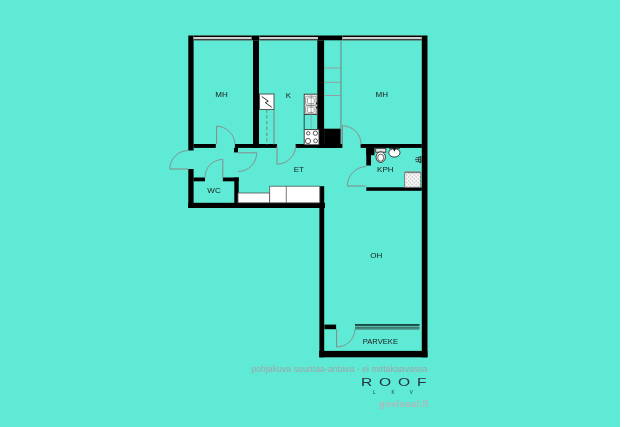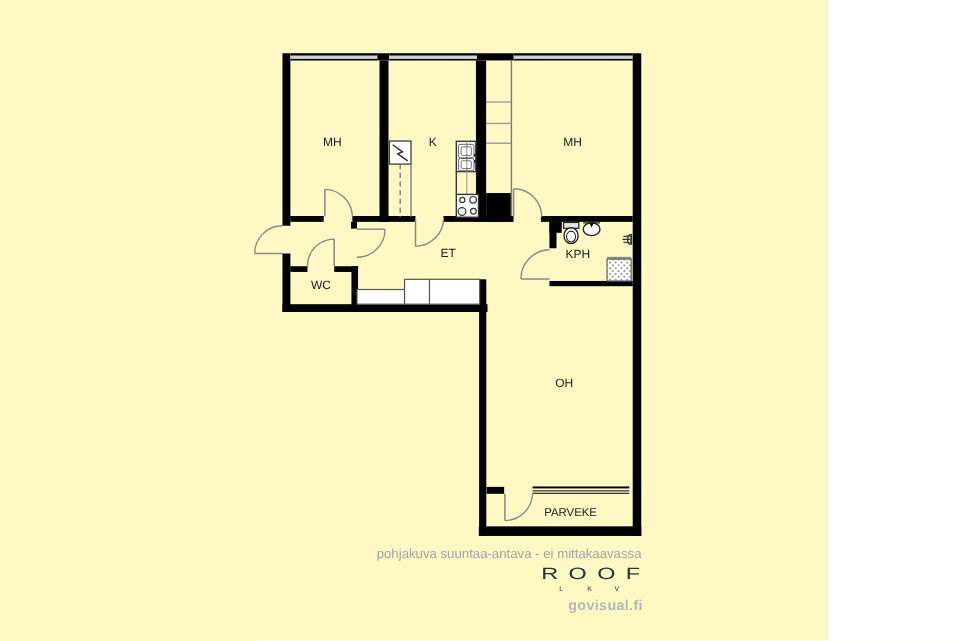--- a/index.html
+++ b/index.html
@@ -1,16 +1,16 @@
 <!DOCTYPE html>
 <html><head>
 <meta charset="utf-8">
 <style>
   html,body{margin:0;padding:0;background:#fff;}
-  .page{position:relative;width:552px;height:427px;background:#fef9c3;overflow:hidden;}
+  .page{position:relative;width:620px;height:427px;background:#5eead4;overflow:hidden;}
   svg{position:absolute;left:0;top:0;}
   text{font-family:"Liberation Sans",sans-serif;}
 </style>
 </head>
 <body>
 <div class="page">
 <svg width="640" height="427" viewBox="0 0 640 427">
 <defs>
   <pattern id="hatch" width="2.7" height="2.7" patternUnits="userSpaceOnUse" patternTransform="rotate(45)">
     <rect width="2.7" height="2.7" fill="#fff"></rect>

